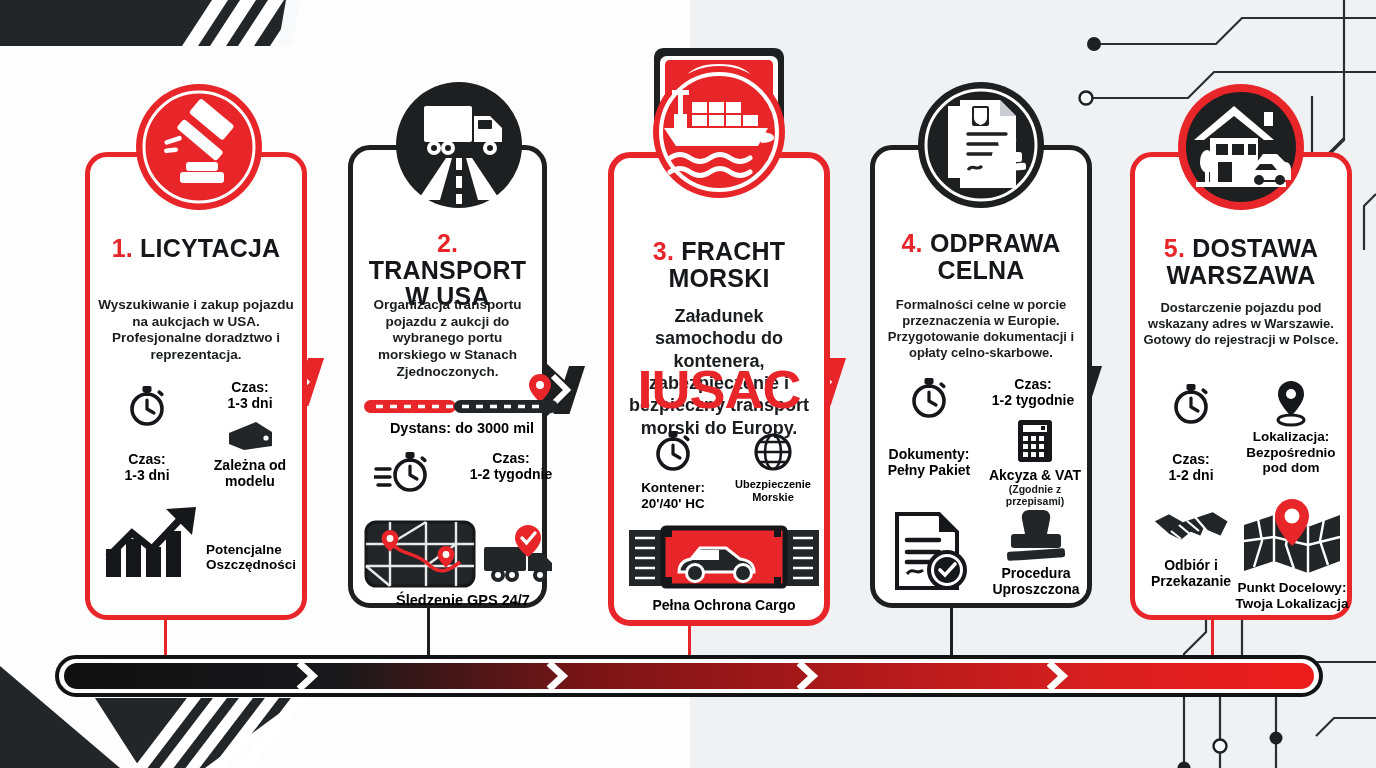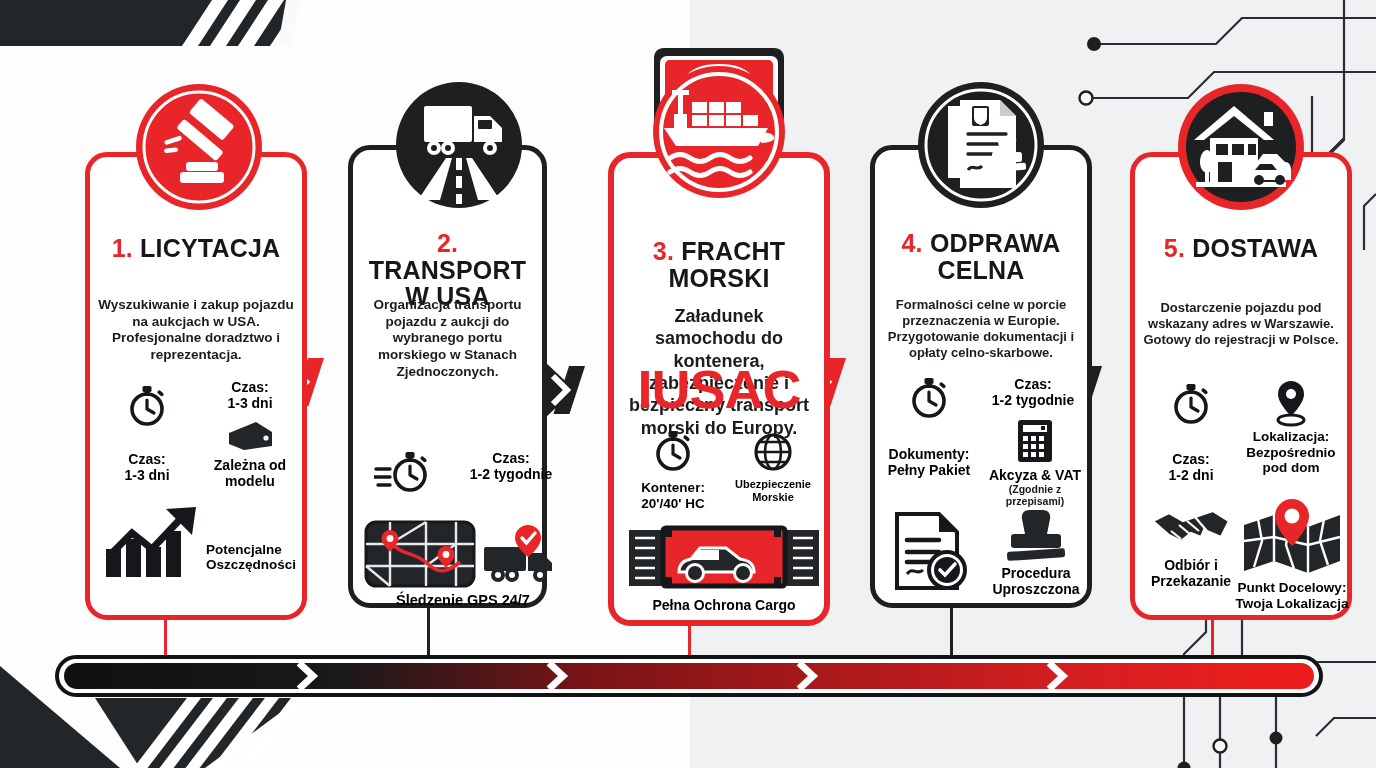--- a/index.html
+++ b/index.html
@@ -258,20 +258,33 @@
     </svg>
 
     <div class="card black" style="left:318px;top:145px;width:199px;height:463px;">
       <div class="title" style="top:80px;font-size:25px;">
         <span class="num">2.</span>
         <span>TRANSPORT</span>
         <div>W USA</div>
       </div>
       <div class="desc" style="top:147px;font-size:13.5px;">Organizacja transportu pojazdu z aukcji do wybranego portu morskiego w Stanach Zjednoczonych.</div>
 
+      <div class="feat" style="left:6px;top:222px;width:206px;">
+        <svg class="ficon" width="200" height="44" viewBox="0 0 200 44">
+          <path d="M178,2 a11,11 0 0 1 11,11 c0,8 -11,17 -11,17 s-11,-9 -11,-17 a11,11 0 0 1 11,-11 z" fill="#e8262a"></path>
+          <circle cx="178" cy="13" r="4" fill="#ffffff"></circle>
+          <rect x="2" y="28" width="92" height="13" rx="6.5" fill="#e8262a"></rect>
+          <rect x="92" y="28" width="104" height="13" rx="6.5" fill="#232629"></rect>
+          <g stroke="#ffffff" stroke-width="3.4">
+            <path d="M14,34.5 h7 M28,34.5 h7 M42,34.5 h7 M56,34.5 h7 M70,34.5 h7 M84,34.5 h7
+                     M100,34.5 h7 M114,34.5 h7 M128,34.5 h7 M142,34.5 h7 M156,34.5 h7 M170,34.5 h7"></path>
+          </g>
+        </svg>
+        <span class="flabel" style="font-size:14.5px;margin-top:4px;">Dystans: do 3000 mil</span>
+      </div>
 
       <div class="feat" style="left:12px;top:297px;width:80px;">
         <svg class="ficon" width="62" height="50" viewBox="0 0 62 50">
           <circle cx="36" cy="28" r="15" fill="none" stroke="#15171a" stroke-width="3.6"></circle>
           <rect x="31.5" y="5" width="9" height="6" rx="1.6" fill="#15171a"></rect>
           <rect x="33.5" y="10" width="5" height="5" fill="#15171a"></rect>
           <rect x="46" y="10" width="7" height="3.6" rx="1.8" fill="#15171a" transform="rotate(40 49 12)"></rect>
           <path d="M36,28 V19 M36,28 L43,32" stroke="#15171a" stroke-width="3.2" stroke-linecap="round" fill="none"></path>
           <g stroke="#15171a" stroke-width="3.4" stroke-linecap="round">
             <path d="M2,22 h14 M0,30 h16 M4,38 h12"></path>
@@ -526,20 +539,21 @@
         <path d="M86,56 h10 c3,0 5,3 4,6 l-2,10 h-14 l-2,-10 c-1,-3 1,-6 4,-6 z"></path>
         <rect x="76" y="72" width="30" height="10" rx="2.5"></rect>
         <rect x="72" y="84" width="38" height="7" rx="2" transform="rotate(-4 91 87)"></rect>
       </g>
     </svg>
 
     <div class="card red" style="left:1100px;top:152px;width:222px;height:468px;">
       <div class="title" style="top:78px;font-size:25px;">
         <span class="num">5.</span>
         <span>DOSTAWA</span>
+        <div>WARSZAWA</div>
       </div>
       <div class="desc" style="top:143px;font-size:13px;">Dostarczenie pojazdu pod wskazany adres w Warszawie. Gotowy do rejestracji w Polsce.</div>
 
       <div class="feat" style="left:14px;top:224px;width:84px;">
         <svg class="ficon" width="46" height="46" viewBox="0 0 46 46">
           <circle cx="23" cy="26" r="15" fill="none" stroke="#15171a" stroke-width="3.6"></circle>
           <rect x="18.5" y="3" width="9" height="6" rx="1.6" fill="#15171a"></rect>
           <rect x="20.5" y="8" width="5" height="5" fill="#15171a"></rect>
           <rect x="33" y="8" width="7" height="3.6" rx="1.8" fill="#15171a" transform="rotate(40 36 10)"></rect>
           <path d="M23,26 V17 M23,26 L30,30" stroke="#15171a" stroke-width="3.2" stroke-linecap="round" fill="none"></path>

